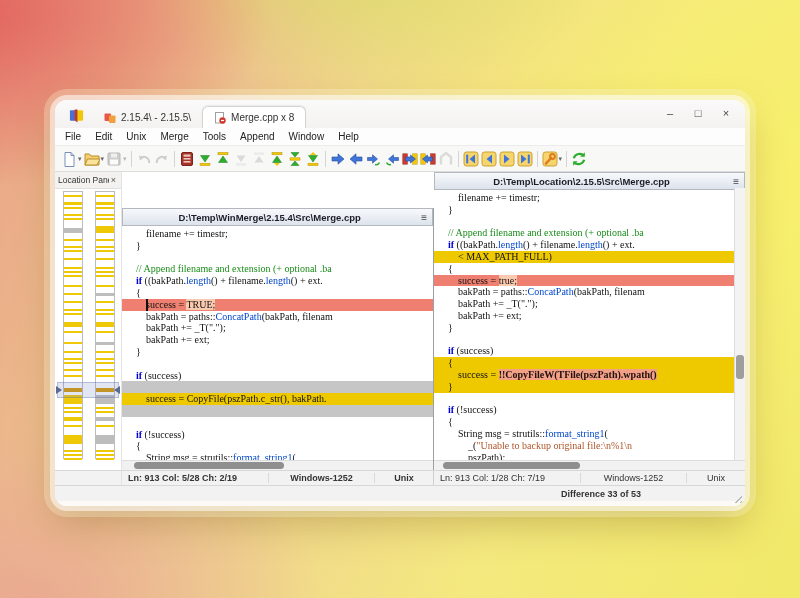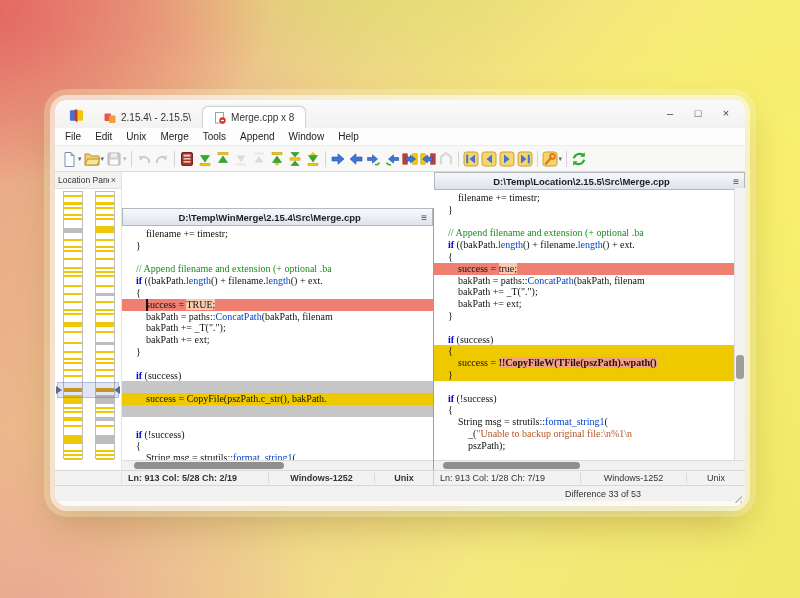--- a/index.html
+++ b/index.html
@@ -91,21 +91,21 @@
   .pstatusrow{height:14px;flex:none;display:flex;background:#f2f2f2;border-top:1px solid #d7d7d7;
     font-size:9px;color:#333;}
   .pstatus-spacer{width:66px;flex:none;border-right:1px solid #e2e2e2;}
   .pstatus{flex:1;display:flex;align-items:center;min-width:0;}
   .pstatus .pos{flex:1;padding-left:6px;white-space:nowrap;overflow:hidden;}
   .pstatus .enc{width:105px;text-align:center;border-left:1px solid #d9d9d9;white-space:nowrap;}
   .pstatus .eol{width:58px;text-align:center;border-left:1px solid #d9d9d9;}
   .pstatus.pl{border-right:1px solid #cfcfcf;font-weight:bold;}
   .botbar{height:15px;flex:none;background:#f2f2f2;border-top:1px solid #d7d7d7;display:flex;
     align-items:center;justify-content:flex-end;font-size:9px;color:#333;position:relative;}
-  .diffcount{margin-right:104px;}
+  .diffcount{margin-right:104px;font-weight:bold;}
   .grip{position:absolute;right:2px;bottom:2px;width:10px;height:10px;
     background:repeating-linear-gradient(135deg,transparent 0 2px,#b9b9b9 2px 3.5px);
     clip-path:polygon(100% 0,100% 100%,0 100%);}
   .botpad{flex:1;background:#fbfaf6;}
 </style>
 </head>
 <body>
 
 <div class="win">
 
@@ -454,20 +454,21 @@
       <div class="phdr">
         <span class="path">D:\Temp\Location\2.15.5\Src\Merge.cpp</span>
         <span class="pm">≡</span>
       </div>
       <div class="code" id="code1">
           <div class="code-line"><span class="seg-n">        filename += timestr;</span></div>
           <div class="code-line"><span class="seg-n">    }</span></div>
           <div class="code-line"></div>
           <div class="code-line"><span class="seg-n">    </span><span class="seg-c">// Append filename and extension (+ optional .ba</span></div>
           <div class="code-line"><span class="seg-n">    </span><span class="seg-k">if</span><span class="seg-n"> ((bakPath.</span><span class="seg-f">length</span><span class="seg-n">() + filename.</span><span class="seg-f">length</span><span class="seg-n">() + ext.</span></div>
+          <div class="code-line bg-diff"><span class="seg-n">        &lt; MAX_PATH_FULL)</span></div>
           <div class="code-line"><span class="seg-n">    {</span></div>
           <div class="code-line bg-sel"><span class="seg-n">        success = </span><span class="seg-wl">true;</span></div>
           <div class="code-line"><span class="seg-n">        bakPath = paths::</span><span class="seg-f">ConcatPath</span><span class="seg-n">(bakPath, filenam</span></div>
           <div class="code-line"><span class="seg-n">        bakPath += _T(".");</span></div>
           <div class="code-line"><span class="seg-n">        bakPath += ext;</span></div>
           <div class="code-line"><span class="seg-n">    }</span></div>
           <div class="code-line"></div>
           <div class="code-line"><span class="seg-n">    </span><span class="seg-k">if</span><span class="seg-n"> (success)</span></div>
           <div class="code-line bg-diff"><span class="seg-n">    {</span></div>
           <div class="code-line bg-diff"><span class="seg-n">        success = </span><span class="seg-wd">!!CopyFileW(TFile(pszPath).wpath()</span></div>

